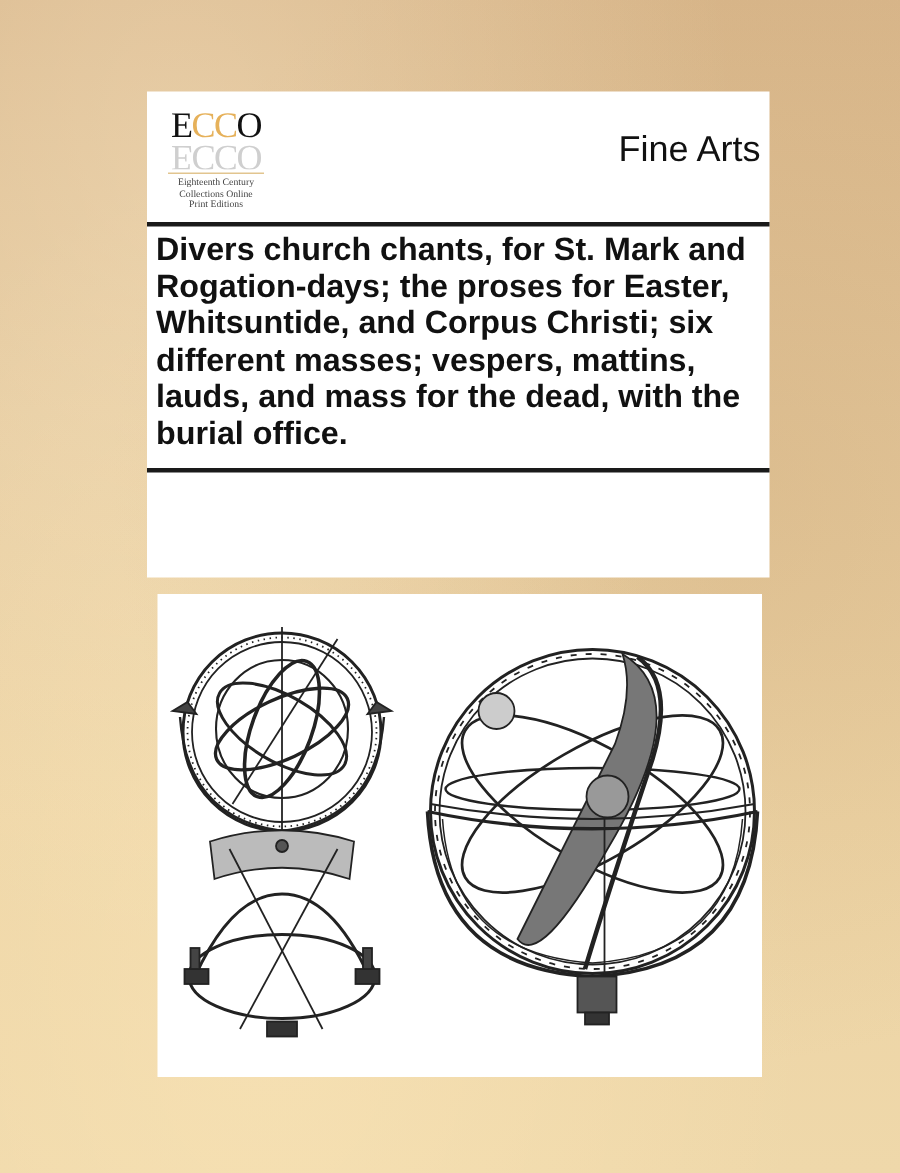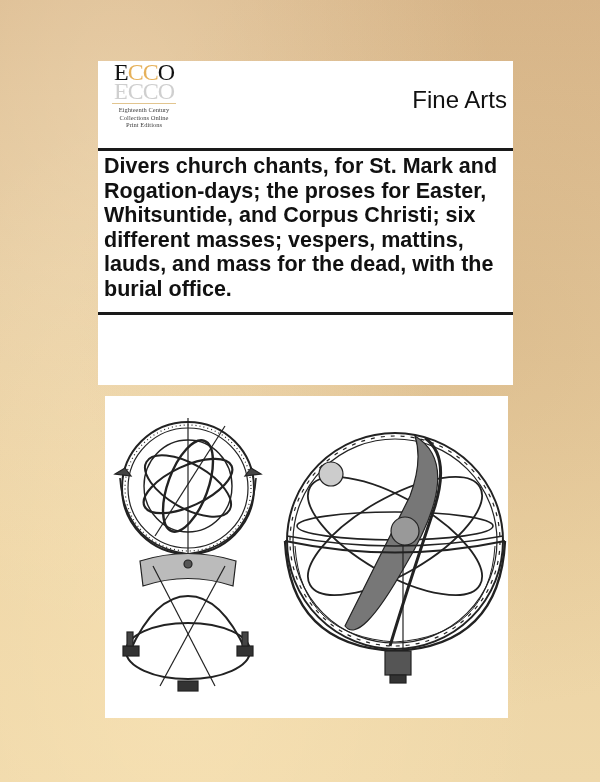--- a/index.html
+++ b/index.html
@@ -10,21 +10,21 @@
         radial-gradient(ellipse at 80% 40%, rgba(200,160,110,0.30), transparent 60%),
         radial-gradient(ellipse at 30% 85%, rgba(255,235,190,0.45), transparent 60%),
         linear-gradient(180deg, #d8b68a 0%, #e3c79b 35%, #ecd3a4 70%, #efd8aa 100%);
       font-family: "Liberation Sans", sans-serif;
     }
     .top-panel {
       position: absolute; left: 98px; top: 61px; width: 415px; height: 324px;
       background: #ffffff;
     }
     .logo {
-      position: absolute; left: 10px; top: 0; width: 72px; height: 72px;
+      position: absolute; left: 10px; top: 12px; width: 72px; height: 72px;
       text-align: center;
     }
     .logo-mark {
       font-family: "Liberation Serif", serif; font-size: 24px; line-height: 22px;
       letter-spacing: -1px; color: #111;
     }
     .logo-mark .c { color: #e6b15a; }
     .logo-reflect {
       font-family: "Liberation Serif", serif; font-size: 24px; line-height: 18px;
       transform: scaleY(-1); color: #cfcfcf; letter-spacing: -1px; height: 18px; overflow: hidden;

